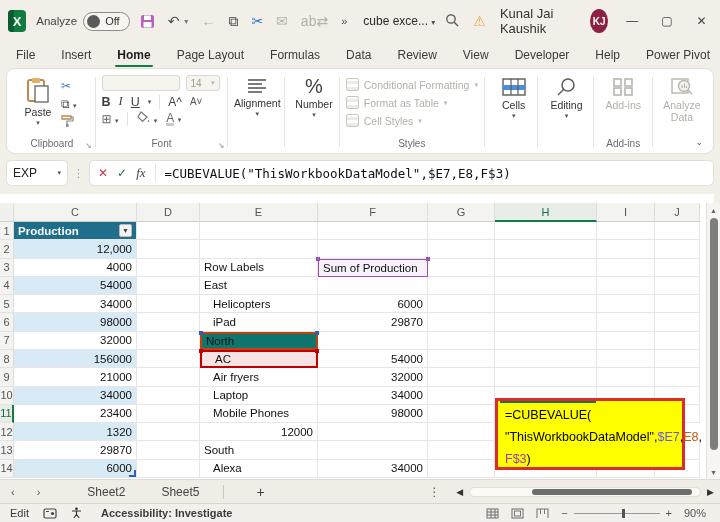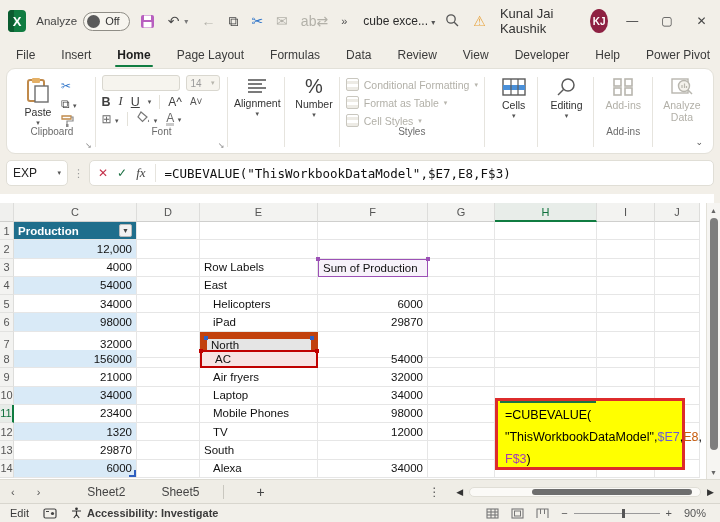--- a/index.html
+++ b/index.html
@@ -32,21 +32,21 @@
   
   .menubar { position:absolute; top:42px; left:0; right:0; height:26px; display:flex; align-items:center; padding:0 14px; gap:22px; font-size:12px; color:#3B3B3B; }
   .mtab { padding:3px 2px; position:relative; white-space:nowrap; }
   .mtab.active { font-weight:bold; color:#1E1E1E; }
   .mtab.active::after { content:''; position:absolute; left:0; right:0; bottom:-2px; height:2.5px; background:#107C41; border-radius:2px; }
 
   
   .ribbon { position:absolute; top:68px; left:6px; right:6px; height:86px; background:#FFFFFF; border:1px solid #E3E1D9; border-radius:9px; display:flex; padding:4px 2px 0 2px; }
   .rgroup { display:flex; flex-direction:column; position:relative; padding:2px 6px 0 6px; }
   .rdiv { width:1px; background:#E6E4DE; margin:4px 0 6px 0; }
-  .glabel { position:absolute; bottom:16px; left:0; right:0; text-align:center; font-size:10px; color:#6B6B6B; }
+  .glabel { position:absolute; bottom:4px; left:0; right:0; text-align:center; font-size:10px; color:#6B6B6B; }
   .launcher { position:absolute; bottom:3px; right:3px; font-size:8px; color:#8a8a8a; }
   .bigbtn { display:flex; flex-direction:column; align-items:center; width:46px; gap:1px; padding-top:2px; }
   .bigbtn .blabel { font-size:10.5px; color:#333; margin-top:1px; }
   .chev { font-size:7px; color:#555; }
   .chev.g { color:#B7B5AD; }
   .qcol { display:flex; flex-direction:column; gap:4px; padding-top:4px; font-size:12px; }
   .fontrow { display:flex; align-items:center; gap:6px; }
   .fsel { border:1px solid #D9D7CF; background:#F6F4EE; border-radius:3px; height:16px; }
   .fname { width:78px; }
   .fsize { width:34px; font-size:10px; color:#9a9a9a; display:flex; align-items:center; justify-content:space-between; padding:0 4px; }
@@ -83,21 +83,21 @@
   .hcell.colactive { background:#E8EDE9; color:#0E703C; border-bottom:2px solid #107C41; }
   .grow { height:18.29px; }
   .cl { border-right:1px solid #E6E6E6; border-bottom:1px solid #E6E6E6; font-size:11.5px; display:flex; align-items:center; padding:0 4px; position:relative; color:#111; }
   .rn { background:#F3F3F1; border-right:1px solid #DDDDDB; border-bottom:1px solid #E2E2E0; color:#555; font-size:11px; display:flex; align-items:center; justify-content:center; }
   .rn.rn-active { background:#E7ECE8; color:#0E703C; border-right:2px solid #107C41; }
   .num { justify-content:flex-end; }
   .band { background:#D9EAF7; }
   .prod-head { background:#1F6E8C; color:#fff; font-weight:bold; justify-content:space-between; }
   .filter-btn { width:13px; height:13px; background:#F2F2F2; border:1px solid #B9B9B9; border-radius:2px; color:#444; font-size:7px; display:flex; align-items:center; justify-content:center; }
   .ind { padding-left:13px; }
-  .ref-blue { border:7px solid #c2410c; background:#e5e5e5; }
+  .ref-blue { border:2px solid #c2410c; background:#0f766e; }
   .ref-red { border:2px solid #C00000; background:#F7E3E3; }
   .ref-purple { border:1.5px solid #9C51B6; background:#F7F2FA; }
   .ref-blue::before, .ref-red::before, .ref-purple::before { content:''; position:absolute; width:4px; height:4px; left:-3px; top:-3px; }
   .ref-blue::after, .ref-red::after, .ref-purple::after { content:''; position:absolute; width:4px; height:4px; right:-3px; top:-3px; }
   .ref-blue::before,.ref-blue::after { background:#2E5FC0; }
   .ref-red::before,.ref-red::after { background:#C00000; }
   .ref-purple::before,.ref-purple::after { background:#9C51B6; }
   .tbl-end::after { content:''; position:absolute; right:0; bottom:0; width:5px; height:5px; border-right:2px solid #2E5FC0; border-bottom:2px solid #2E5FC0; }
 
   
@@ -120,21 +120,21 @@
   .tab-div { width:1px; height:14px; background:#C9C7BF; margin:0 6px; }
   .addtab { padding:0 26px; font-size:14px; color:#444; }
   .tab-more { margin-left:auto; color:#555; padding:0 10px; }
   .hs-arrow { color:#333; font-size:9px; padding:0 6px; }
   .hs-track { width:232px; height:10px; background:#FBFAF7; border:1px solid #E0DED6; border-radius:6px; position:relative; }
   .hs-thumb { position:absolute; left:62px; top:1px; height:6px; width:160px; background:#6E6E6E; border-radius:4px; }
 
   
   .statusbar { position:absolute; top:503px; left:0; right:0; height:19px; background:#F2F0EA; border-top:1px solid #D8D6CE; display:flex; align-items:center; font-size:11px; color:#3B3B3B; padding:0 10px; gap:14px; }
   .sb-ic { color:#444; display:flex; align-items:center; }
-  .sb-acc { font-weight:bold; display:flex; gap:5px; align-items:flex-end; }
+  .sb-acc { font-weight:bold; display:flex; gap:19px; align-items:flex-end; }
   .sb-right { margin-left:auto; display:flex; align-items:center; gap:12px; }
   .view-ic svg { display:block; }
   .zoomctl { display:flex; align-items:center; gap:6px; color:#555; }
   .ztrack { width:86px; height:1px; background:#9a9a9a; position:relative; }
   .zhandle { position:absolute; left:48px; top:-4px; width:3px; height:9px; background:#555; }
   .zpct { color:#555; width:26px; }
 </style>
 </head>
 <body>
 
@@ -529,21 +529,20 @@
           <div class="cl num">98000</div>
           <div class="cl"></div>
           <div class="cl"></div>
           <div class="cl"></div>
           <div class="cl"></div>
         </div>
         <div class="grow">
           <div class="rn">12</div>
           <div class="cl num band">1320</div>
           <div class="cl"></div>
-          <div class="cl ind">TV</div>
           <div class="cl num">12000</div>
           <div class="cl"></div>
           <div class="cl"></div>
           <div class="cl"></div>
           <div class="cl"></div>
         </div>
         <div class="grow">
           <div class="rn">13</div>
           <div class="cl num">29870</div>
           <div class="cl"></div>

